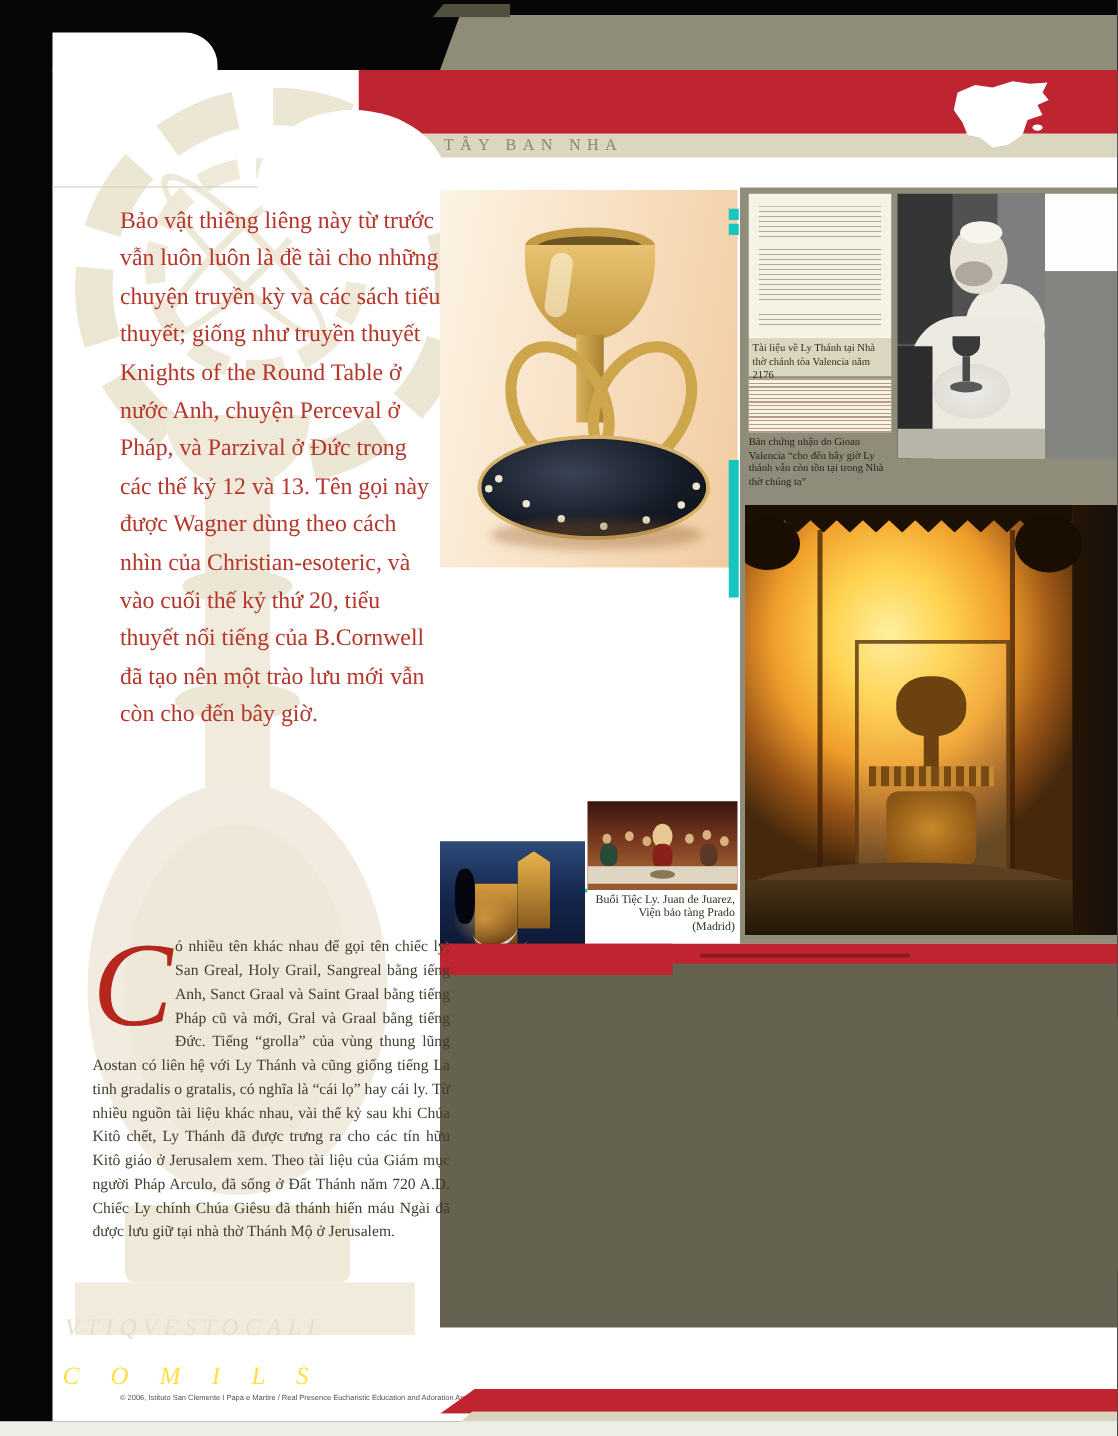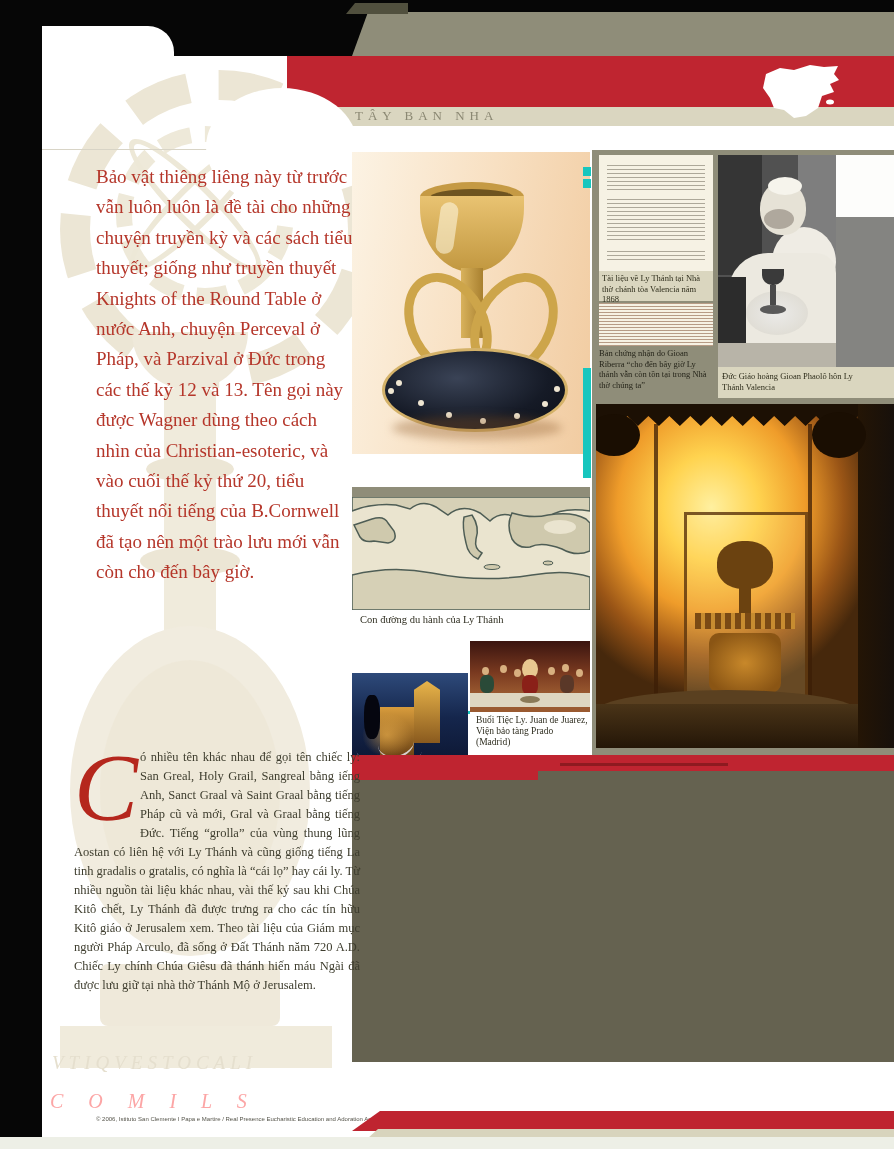--- a/index.html
+++ b/index.html
@@ -26,21 +26,21 @@
     <div class="abs" style="left:62px;top:158px;width:170px;height:30px;border:6px solid #ede8d7;border-radius:50%;transform:rotate(-45deg);"></div>
     <div class="abs" style="left:90px;top:306px;width:116px;height:58px;background:#efe9da;border-radius:0 0 58px 58px;"></div>
     <div class="abs" style="left:122px;top:360px;width:52px;height:300px;background:#f0ebdc;border-radius:26px/10px;"></div>
     <div class="abs" style="left:104px;top:430px;width:88px;height:26px;background:#ece6d5;border-radius:50%;"></div>
     <div class="abs" style="left:98px;top:520px;width:100px;height:30px;background:#ece6d5;border-radius:50%;"></div>
     <div class="abs" style="left:28px;top:600px;width:240px;height:330px;background:#f1ecdf;border-radius:50%;"></div>
     <div class="abs" style="left:58px;top:634px;width:180px;height:262px;background:#ece6d4;border-radius:50%;opacity:.6;"></div>
     <div class="abs" style="left:58px;top:938px;width:180px;height:62px;background:#efe9da;border-radius:8px;"></div>
     <div class="abs" style="left:18px;top:1000px;width:272px;height:42px;background:#f0ebdc;"></div>
     <div class="abs" style="left:10px;top:1026px;width:296px;font-size:19px;letter-spacing:5px;color:#e5dfce;">VTIQVESTOCALI</div>
-    <div class="abs" style="left:8px;top:1064px;width:300px;font-size:20px;letter-spacing:10px;color:#fca5a5;">C O M I L S</div>
+    <div class="abs" style="left:8px;top:1064px;width:300px;font-size:20px;letter-spacing:10px;color:#fde047;">C O M I L S</div>
   </div>
 
   <div class="abs" style="left:42px;top:149px;width:310px;height:1px;background:#d8d4c6;"></div>
 
   <div class="abs" style="left:352px;top:12px;width:542px;height:44px;background:#8f8d79;clip-path:polygon(16px 0,100% 0,100% 100%,0 100%);"></div>
   <div class="abs" style="left:346px;top:3px;width:62px;height:11px;background:#51503e;clip-path:polygon(9px 0,100% 0,100% 100%,0 100%);"></div>
   <div class="abs" style="left:287px;top:56px;width:607px;height:51px;background:#bf2530;"></div>
   <div class="abs" style="left:287px;top:107px;width:607px;height:19px;background:#dad6c0;"></div>
   <div class="abs" style="left:206px;top:88px;width:152px;height:118px;background:#fff;border-radius:50%;"></div>
 
@@ -66,37 +66,20 @@
       <div class="abs" style="left:44px;top:228px;width:6px;height:6px;border-radius:50%;background:#efe6d2;box-shadow:22px 20px 0 #efe6d2,50px 32px 0 #efe6d2,84px 38px 0 #efe6d2,118px 33px 0 #efe6d2,146px 21px 0 #efe6d2,158px 6px 0 #efe6d2,-8px 8px 0 #efe6d2;"></div>
       <div class="abs" style="left:40px;top:264px;width:170px;height:24px;background:rgba(140,90,40,.35);border-radius:50%;filter:blur(4px);"></div>
     </div>
   </div>
 
   <div class="abs" style="left:583px;top:167px;width:8px;height:9px;background:#17c6be;"></div>
   <div class="abs" style="left:583px;top:179px;width:8px;height:9px;background:#17c6be;"></div>
   <div class="abs" style="left:583px;top:368px;width:8px;height:110px;background:#17c6be;"></div>
   <div class="abs" style="left:466px;top:711px;width:12px;height:3px;background:#17c6be;"></div>
 
-  <div class="abs" style="left:352px;top:487px;width:238px;height:145px;background:#fff;">
-    <div class="abs" style="left:0;top:0;width:238px;height:10px;background:#8f8d79;"></div>
-    <div class="abs" style="left:0;top:10px;width:4px;height:30px;background:#6b6b5f;"></div>
-    <div class="abs" style="left:0;top:10px;width:238px;height:113px;background:#eae4cf;overflow:hidden;">
-      <svg width="238" height="113" viewBox="0 0 238 113">
-        <path d="M0,0 L238,0 L238,14 Q210,10 196,20 Q180,30 168,22 Q150,12 138,24 L128,16 Q110,6 96,18 L84,10 Q70,2 58,12 L44,8 Q20,6 0,14 Z" fill="#d6d0b6" stroke="#4e5d55" stroke-width="1.5"></path>
-        <path d="M2,28 L20,22 Q32,18 36,26 L42,34 Q46,44 36,46 L22,44 Q12,46 8,40 Z" fill="#cfc9ad" stroke="#4e5d55" stroke-width="1.5"></path>
-        <path d="M120,18 Q128,30 124,42 Q122,52 130,56 L126,62 Q116,58 114,46 Q110,30 112,20 Z" fill="#cfc9ad" stroke="#4e5d55" stroke-width="1.5"></path>
-        <path d="M160,16 Q180,22 196,18 Q220,14 234,22 L238,26 L238,54 Q224,60 210,52 Q190,44 178,50 Q166,52 160,42 Q154,28 160,16 Z" fill="#cfc9ad" stroke="#4e5d55" stroke-width="1.5"></path>
-        <ellipse cx="208" cy="30" rx="16" ry="7" fill="#eae4cf"></ellipse>
-        <path d="M0,78 Q40,68 80,76 Q130,86 180,78 Q214,72 238,80 L238,113 L0,113 Z" fill="#d6d0b6" stroke="#4e5d55" stroke-width="1.5"></path>
-        <ellipse cx="140" cy="70" rx="8" ry="2.5" fill="#cfc9ad" stroke="#4e5d55"></ellipse>
-        <ellipse cx="196" cy="66" rx="5" ry="2" fill="#cfc9ad" stroke="#4e5d55"></ellipse>
-      </svg>
-    </div>
-    <div class="abs capstrip" style="left:0;top:123px;width:238px;height:22px;font-size:10.5px;padding:4px 0 0 8px;box-sizing:border-box;">Con đường du hành của Ly Thánh</div>
-  </div>
 
   <div class="abs" style="left:352px;top:641px;width:116px;height:99px;background:linear-gradient(180deg,#2e4a7a 0%,#15264c 45%,#0b142e 100%);overflow:hidden;margin-top:32px;">
     <div class="abs" style="left:62px;top:8px;width:26px;height:62px;background:linear-gradient(#e8b44a,#8a5a1e);clip-path:polygon(50% 0,100% 14%,100% 100%,0 100%,0 14%);"></div>
     <div class="abs" style="left:28px;top:34px;width:34px;height:48px;background:linear-gradient(#d89c3c,#6e4516);"></div>
     <div class="abs" style="left:10px;top:40px;width:50px;height:44px;background:radial-gradient(rgba(240,180,80,.55),transparent 70%);"></div>
     <div class="abs" style="left:12px;top:22px;width:16px;height:44px;background:#05060f;border-radius:40%;"></div>
     <div class="abs" style="left:4px;top:58px;width:58px;height:28px;border-bottom:3px solid rgba(240,242,255,.8);border-radius:50%;transform:rotate(-10deg);"></div>
     <div class="abs" style="left:26px;top:64px;width:44px;height:22px;border-bottom:2px solid rgba(240,242,255,.7);border-radius:50%;transform:rotate(8deg);"></div>
     <div class="abs" style="left:0;top:86px;width:116px;height:13px;background:#0a1020;"></div>
     <div class="abs capstrip" style="left:0;top:83px;width:110px;height:16px;font-size:9.5px;padding:2px 0 0 4px;box-sizing:border-box;">Nhà thờ chính tòa Valencia</div>
@@ -105,51 +88,50 @@
   <div class="abs" style="left:470px;top:641px;width:120px;height:99px;background:#fff;">
     <div class="abs" style="left:0;top:0;width:120px;height:71px;background:linear-gradient(180deg,#3a1410 0%,#7a3a20 45%,#9a5a30 75%);overflow:hidden;">
       <div class="abs" style="left:12px;top:26px;width:7px;height:8px;border-radius:50%;background:#d8b080;box-shadow:18px -2px 0 #d8b080,32px 2px 0 #d8b080,66px 0 0 #d8b080,80px -3px 0 #d8b080,94px 2px 0 #d8b080;"></div>
       <div class="abs" style="left:52px;top:18px;width:16px;height:20px;border-radius:50%;background:#e8c890;"></div>
       <div class="abs" style="left:52px;top:34px;width:16px;height:20px;border-radius:40%;background:#8a2018;"></div>
       <div class="abs" style="left:10px;top:34px;width:14px;height:18px;border-radius:40%;background:#2a4a38;"></div>
       <div class="abs" style="left:90px;top:34px;width:14px;height:18px;border-radius:40%;background:#5a3828;"></div>
       <div class="abs" style="left:0;top:52px;width:120px;height:14px;background:#ded6c0;"></div>
       <div class="abs" style="left:50px;top:55px;width:20px;height:7px;border-radius:50%;background:#8a7a58;"></div>
     </div>
-    <div class="abs capstrip" style="left:0;top:71px;width:120px;height:28px;font-size:9.5px;line-height:11px;padding:3px 2px 0 6px;box-sizing:border-box;">Buổi Tiệc Ly.  Juan de Juarez, Viện bảo tàng Prado (Madrid)</div>
+    <div class="abs capstrip" style="left:0;top:71px;width:120px;height:28px;font-size:9.5px;line-height:11px;padding:3px 2px 0 6px;box-sizing:border-box;text-align:right;">Buổi Tiệc Ly.  Juan de Juarez, Viện bảo tàng Prado (Madrid)</div>
   </div>
 
   <div class="abs" style="left:592px;top:150px;width:302px;height:605px;background:#8f8d79;"></div>
 
   <div class="abs" style="left:599px;top:155px;width:114px;height:116px;background:#f6f2e4;">
     <div class="abs doc-lines" style="left:8px;top:10px;width:98px;height:26px;"></div>
     <div class="abs doc-lines" style="left:8px;top:44px;width:98px;height:44px;"></div>
     <div class="abs doc-lines" style="left:8px;top:96px;width:98px;height:12px;"></div>
   </div>
-  <div class="abs beigecap" style="left:599px;top:271px;width:114px;height:30px;font-size:8.5px;line-height:10.5px;padding:2px 3px;box-sizing:border-box;">Tài liệu về Ly Thánh tại Nhà thờ chánh tòa Valencia năm 1868</div>
+  <div class="abs beigecap" style="left:599px;top:271px;width:114px;height:30px;font-size:8.5px;line-height:10.5px;padding:2px 3px;box-sizing:border-box;">Tài liệu về Ly Thánh tại Nhà thờ chánh tòa Valencia năm 2176</div>
 
   <div class="abs doc-lines2" style="left:599px;top:303px;width:114px;height:43px;background-color:#f6f2e4;"></div>
-  <div class="abs" style="left:599px;top:348px;width:114px;height:50px;font-size:8.5px;line-height:10.5px;color:#26251a;">Bản chứng nhận do Gioan Riberra “cho đến bây giờ Ly thánh vẫn còn tồn tại trong Nhà thờ chúng ta”</div>
+  <div class="abs" style="left:599px;top:348px;width:114px;height:50px;font-size:8.5px;line-height:10.5px;color:#26251a;">Bản chứng nhận do Gioan Valencia “cho đến bây giờ Ly thánh vẫn còn tồn tại trong Nhà thờ chúng ta”</div>
 
   <div class="abs" style="left:718px;top:155px;width:118px;height:212px;background:#515151;overflow:hidden;">
     <div class="abs" style="left:80px;top:0;width:38px;height:130px;background:#7e7e7e;"></div>
     <div class="abs" style="left:0;top:0;width:44px;height:120px;background:#353535;"></div>
     <div class="abs" style="left:54px;top:72px;width:64px;height:70px;background:#efece4;border-radius:50%;"></div>
     <div class="abs" style="left:10px;top:98px;width:108px;height:114px;background:#ece9e0;border-radius:40px 20px 0 0;"></div>
     <div class="abs" style="left:42px;top:26px;width:46px;height:54px;background:#e6e2d6;border-radius:50% 50% 46% 46%;"></div>
     <div class="abs" style="left:50px;top:22px;width:34px;height:18px;background:#f6f4ec;border-radius:50%;"></div>
     <div class="abs" style="left:46px;top:54px;width:30px;height:20px;background:rgba(120,110,100,.5);border-radius:50%;"></div>
     <div class="abs" style="left:0;top:122px;width:28px;height:90px;background:#2c2c2c;"></div>
     <div class="abs" style="left:28px;top:136px;width:62px;height:44px;background:radial-gradient(rgba(235,235,235,.8),rgba(120,120,120,.1) 70%);border-radius:50%;"></div>
     <div class="abs" style="left:44px;top:114px;width:22px;height:16px;background:#3a3a3a;border-radius:0 0 10px 10px;"></div>
     <div class="abs" style="left:52px;top:130px;width:6px;height:20px;background:#4a4a4a;"></div>
     <div class="abs" style="left:42px;top:150px;width:26px;height:9px;background:#5a5a5a;border-radius:50%;"></div>
     <div class="abs" style="left:0;top:188px;width:118px;height:24px;background:#b8b4a8;"></div>
   </div>
-  <div class="abs beigecap" style="left:718px;top:367px;width:176px;height:31px;font-size:8.5px;line-height:10.5px;padding:4px 40px 0 4px;box-sizing:border-box;">Đức Giáo hoàng Gioan Phaolô hôn Ly Thánh Valencia</div>
 
   <div class="abs" style="left:836px;top:155px;width:58px;height:62px;background:#fdfdfb;"></div>
   <div class="abs" style="left:836px;top:217px;width:58px;height:150px;background:#848481;"></div>
 
   <div class="abs" style="left:596px;top:404px;width:298px;height:344px;background:#2a1a0a;overflow:hidden;">
     <div class="abs" style="left:0;top:0;width:262px;height:344px;background:radial-gradient(ellipse 65% 55% at 44% 30%, #fff0a0 0%, #ffd34f 28%, #ef9c2a 55%, #9a5516 78%, #46280c 100%);"></div>
     <div class="abs" style="left:262px;top:0;width:36px;height:344px;background:linear-gradient(90deg,#241505,#17100b);"></div>
     <div class="abs" style="left:58px;top:20px;width:4px;height:304px;background:rgba(60,30,5,.75);"></div>
     <div class="abs" style="left:212px;top:20px;width:4px;height:304px;background:rgba(60,30,5,.75);"></div>
     <div class="abs" style="left:0;top:0;width:262px;height:22px;background:#1c1004;clip-path:polygon(0 0,100% 0,100% 55%,96% 100%,92% 55%,88% 100%,84% 55%,80% 100%,76% 55%,72% 100%,68% 55%,64% 100%,60% 55%,56% 100%,52% 55%,48% 100%,44% 55%,40% 100%,36% 55%,32% 100%,28% 55%,24% 100%,20% 55%,16% 100%,12% 55%,8% 100%,4% 55%,0 100%);"></div>

